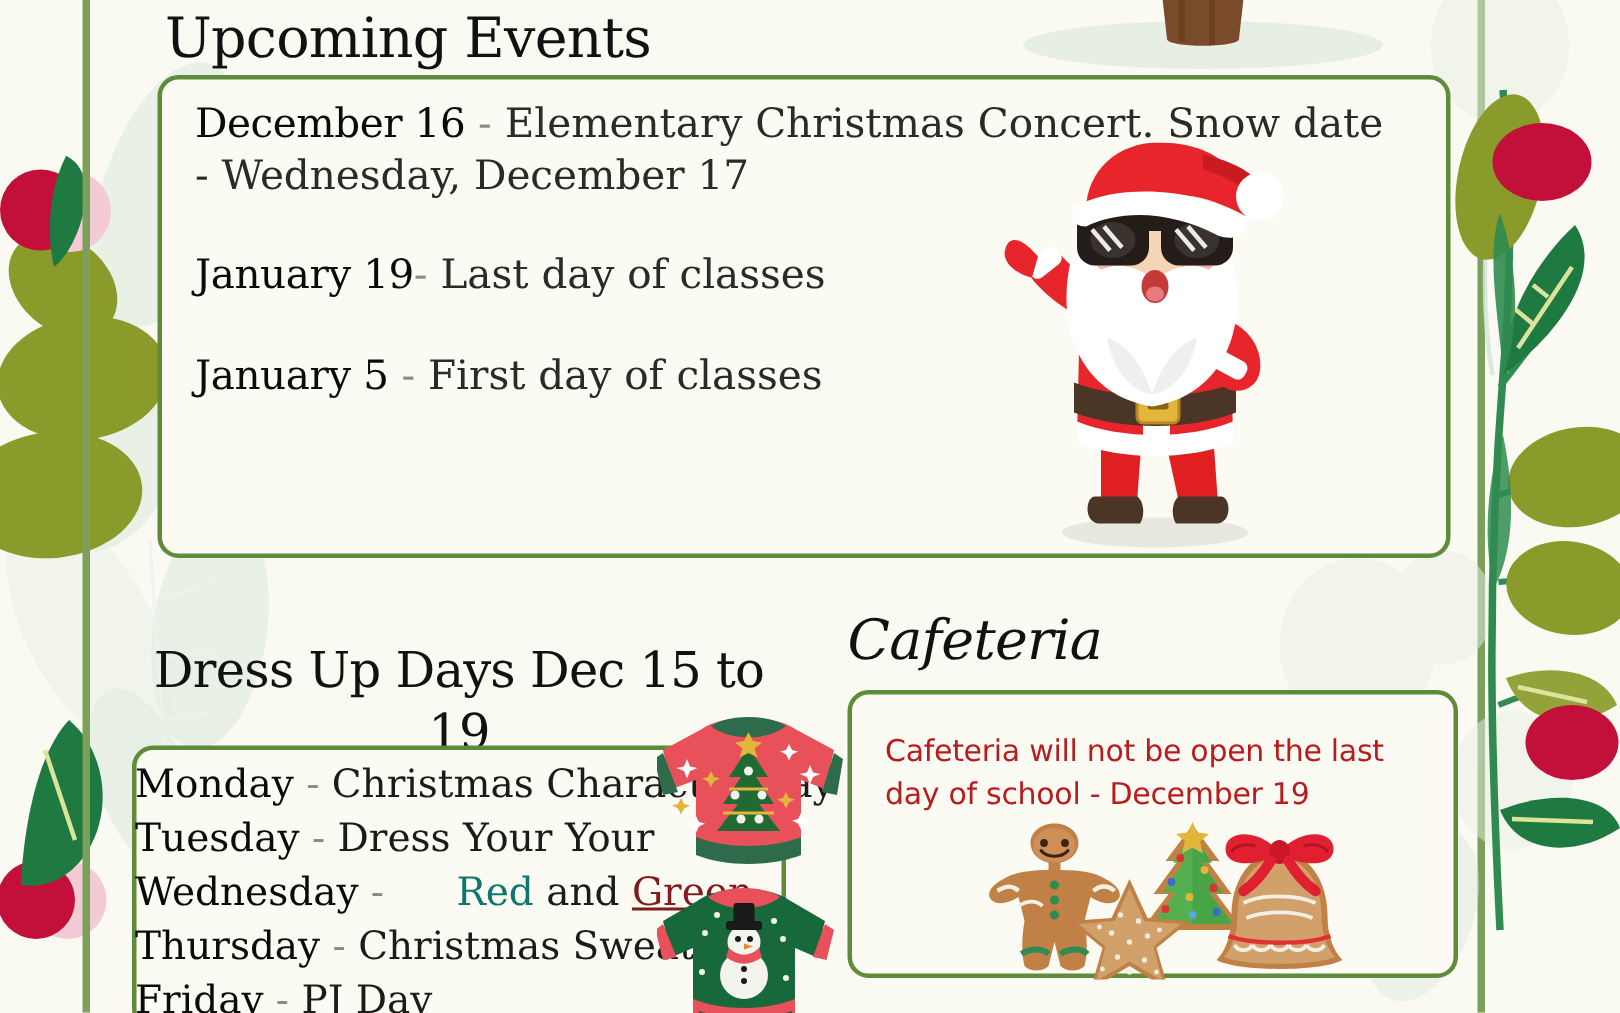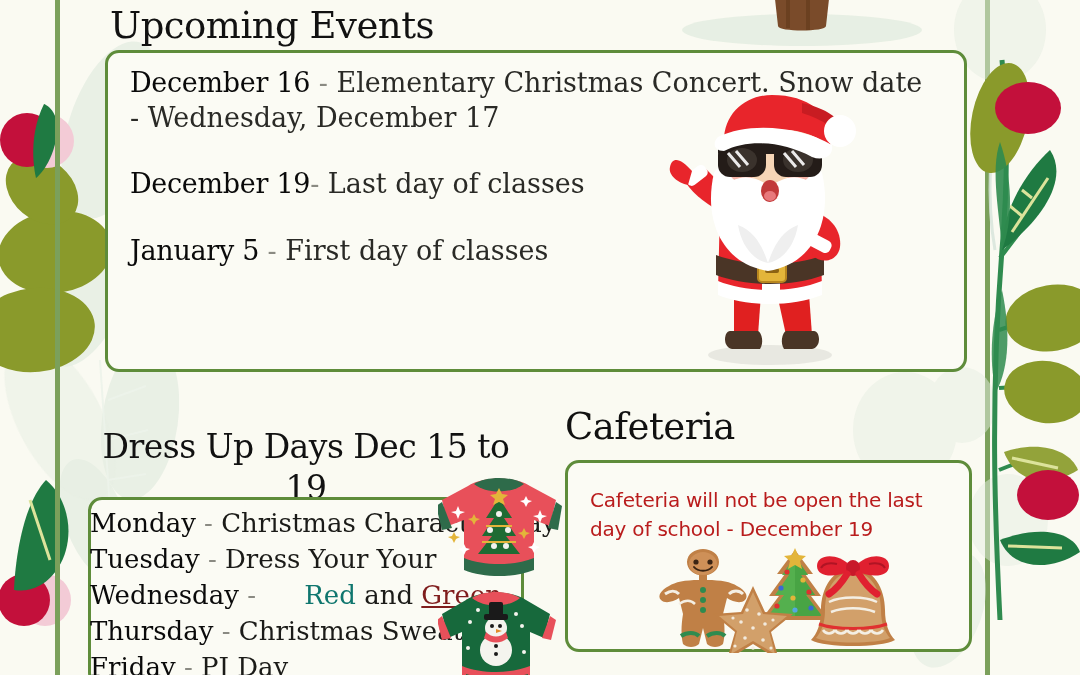--- a/index.html
+++ b/index.html
@@ -29,21 +29,21 @@
   
   .heading{
     position:absolute;
     font-family:"DejaVu Serif",serif;
     color:#111;
     font-weight:400;
     letter-spacing:-0.5px;
     white-space:nowrap;
   }
   #events-title{left:110px;top:4px;font-size:37px;}
-  #cafeteria-title{left:565px;top:405px;font-size:37px;}
+  #cafeteria-title{left:565px;top:405px;font-size:37px;font-style:italic;}
   #dress-title{left:88px;top:426px;width:436px;font-size:33px;text-align:center;line-height:1.25;white-space:normal;}
 
   
   .events-body{
     position:absolute;left:130px;top:66px;width:800px;
     font-family:"DejaVu Serif",serif;
     font-size:27px;line-height:1.28;color:#333;
   }
   .event-row{margin-bottom:32px;}
   .event-row:last-child{margin-bottom:0;}
@@ -205,21 +205,21 @@
 
   <div class="card" id="events-card"></div>
 
   <div class="heading" id="events-title">Upcoming Events</div>
 
   <div class="events-body">
     <div class="event-row">
       <span class="ev-date">December 16</span><span class="ev-sep"> - </span><span class="ev-desc">Elementary Christmas Concert.  Snow date - Wednesday, December 17</span>
     </div>
     <div class="event-row">
-      <span class="ev-date">December 19</span><span class="ev-sep">- </span><span class="ev-desc"> Last day of classes</span>
+      <span class="ev-date">January 19</span><span class="ev-sep">- </span><span class="ev-desc"> Last day of classes</span>
     </div>
     <div class="event-row">
       <span class="ev-date">January 5</span><span class="ev-sep"> - </span><span class="ev-desc">First day of classes</span>
     </div>
   </div>
 
   <svg class="illus" style="left:662px;top:95px;" width="215" height="275" viewBox="0 0 215 275">
     <ellipse cx="108" cy="260" rx="62" ry="10" fill="#E4E4DC" opacity="0.8"></ellipse>
 
     <path d="M72 185 L100 185 L96 240 L72 240 Z" fill="#E02020"></path>

